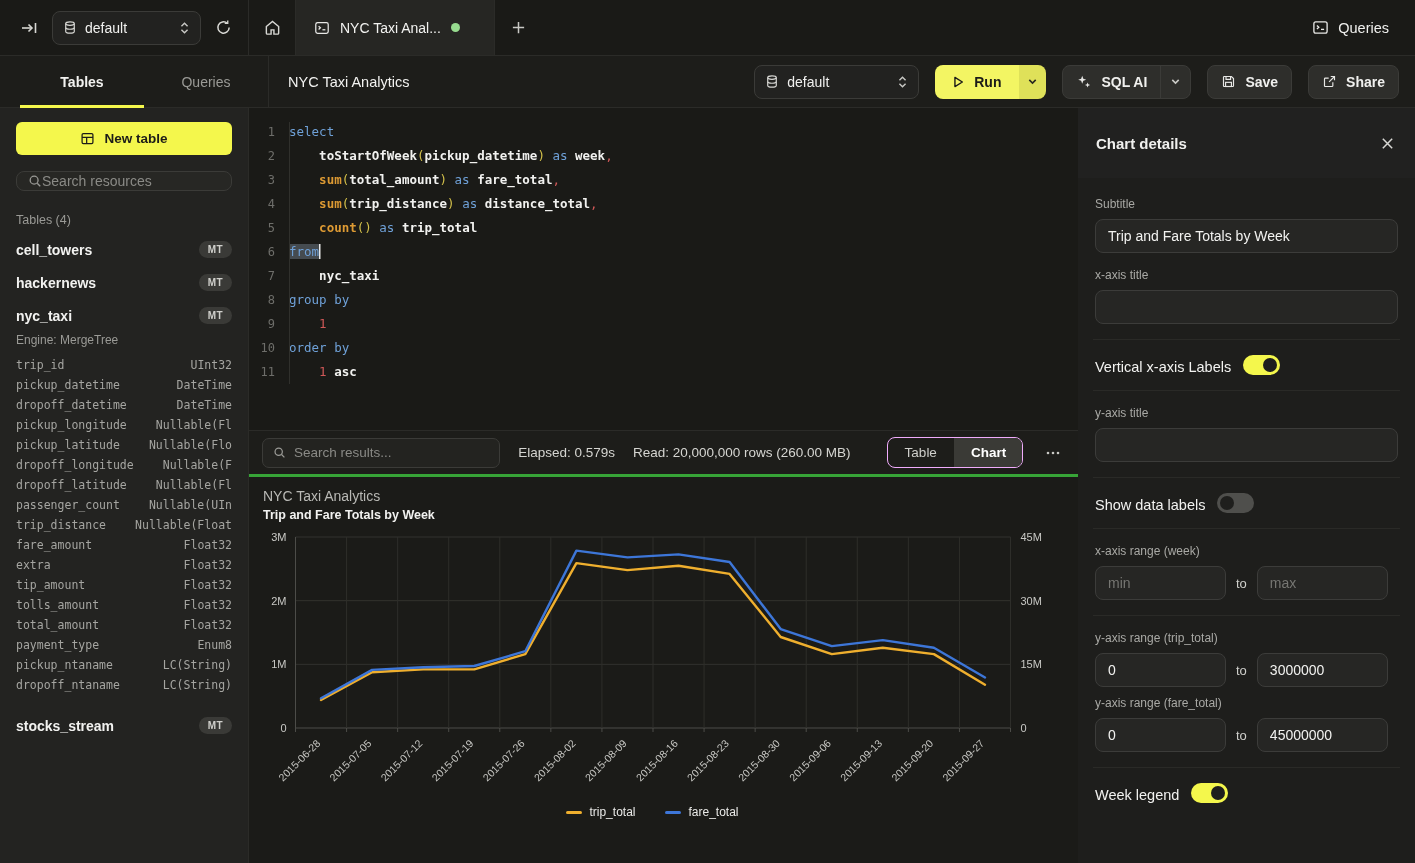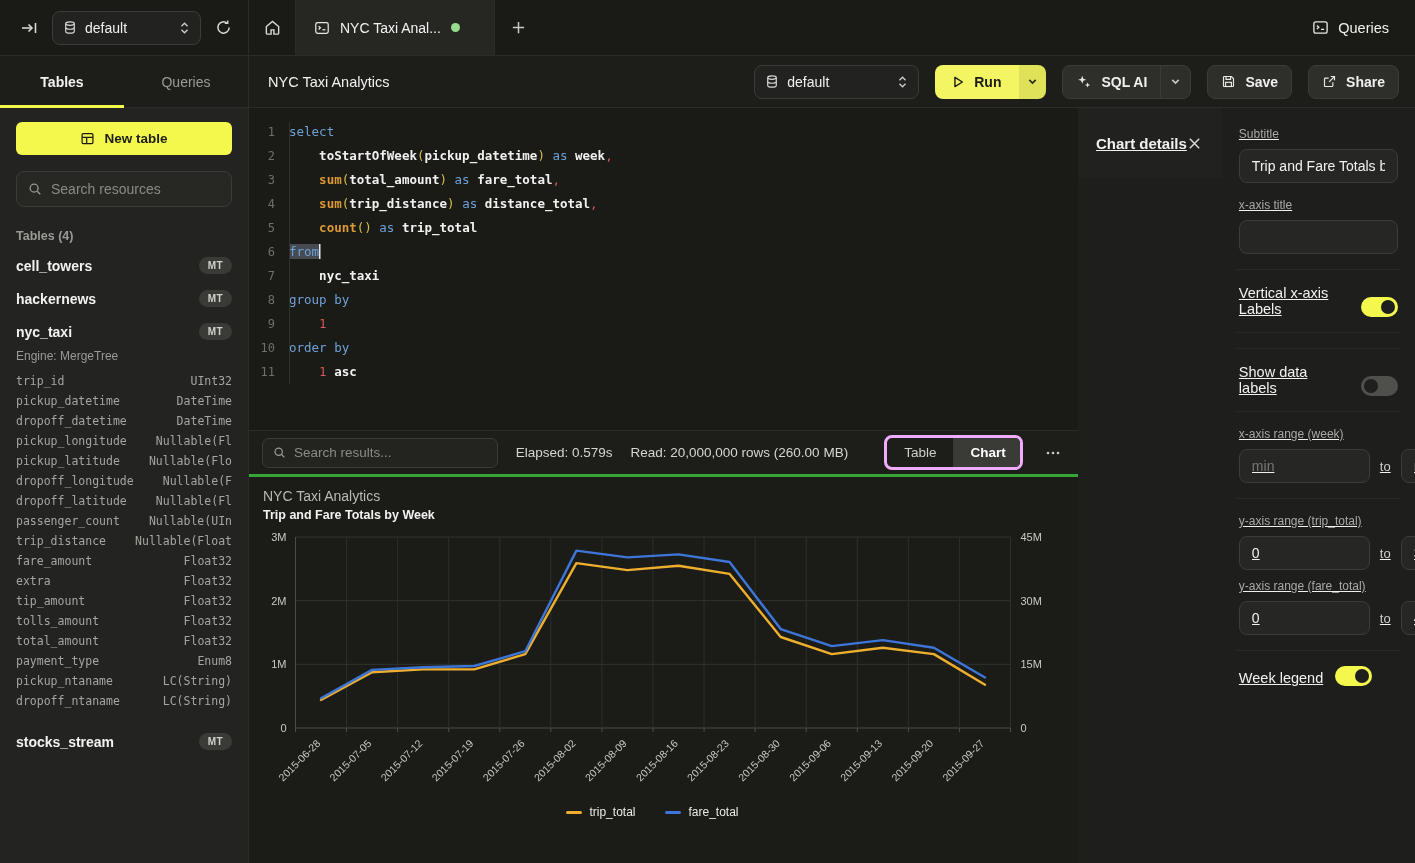--- a/index.html
+++ b/index.html
@@ -16,21 +16,21 @@
   .select-box .lbl { flex:1; font-size:14px; }
   .tb-tabs { flex:1; display:flex; align-items:stretch; }
   .home-btn { width:46px; display:flex; align-items:center; justify-content:center; color:#d8d8d4; }
   .tab { display:flex; align-items:center; gap:10px; padding:0 18px; background:#262623; min-width:200px; color:#f2f2f0; border-right:1px solid #2b2b28; border-left:1px solid #2b2b28; }
   .tab .dot { width:9px; height:9px; border-radius:50%; background:#97db8f; }
   .plus-btn { width:46px; display:flex; align-items:center; justify-content:center; color:#c9c9c5; font-size:20px; }
   .tb-right { display:flex; align-items:center; padding-right:26px; }
   .queries-link { display:flex; align-items:center; gap:9px; color:#f0f0ee; font-size:14.5px; cursor:pointer; }
 
   
-  .row2 { height:52px; display:flex; align-items:stretch; background:#1d1d1a; border-bottom:1px solid #2b2b28; }
+  .row2 { height:52px; display:flex; align-items:stretch; background:#1d1d1a; border-bottom:1px solid #2b2b28;padding-left:20px; }
   .sb-tabs { width:249px; display:flex; border-right:1px solid #2b2b28; }
   .sb-tab { flex:1; display:flex; align-items:center; justify-content:center; font-size:14px; color:#9a9a96; position:relative; cursor:pointer; }
   .sb-tab.active { color:#f2f2f0; font-weight:bold; }
   .sb-tab.active::after { content:""; position:absolute; left:0; right:0; bottom:-1px; height:3px; background:#f4f74c; }
   .main-header { flex:1; display:flex; align-items:center; padding:0 16px 0 19px; gap:16px; }
   .doc-title { font-size:14.5px; color:#f2f2f0; flex:1; }
   .toolbar { display:flex; align-items:center; gap:16px; }
   .tb-select { width:165px; }
   .run-btn { display:flex; align-items:stretch; height:34px; border-radius:8px; overflow:hidden; cursor:pointer; }
   .run-main { display:flex; align-items:center; gap:9px; padding:0 18px 0 16px; background:#f3f563; color:#1c1c18; font-weight:bold; font-size:14px;justify-content:center; }
@@ -40,25 +40,25 @@
   .sqlai-btn { padding-right:0; background:#2e2e2b; }
   .sqlai-caret { width:30px; height:32px; display:flex; align-items:center; justify-content:center; color:#c9c9c5; border-left:1px solid #3b3b38; margin-left:4px; }
 
   
   .content { flex:1; display:flex; min-height:0; }
 
   
   .sidebar { width:249px; background:#232321; border-right:1px solid #2b2b28; padding:14px 16px 0 16px; overflow:hidden; }
   .new-table-btn { width:100%; height:33px; background:#f4f74c; color:#1c1c18; border:none; border-radius:6px;
     font-weight:bold; font-size:13.5px; display:flex; align-items:center; justify-content:center; gap:9px; cursor:pointer; font-family:inherit; }
-  .search-box { margin-top:16px; height:36px; border:1px solid #3b3b38; border-radius:8px; background:#272724;
-    display:flex; align-items:center; gap:9px; padding:0 11px; color:#8a8a86; }
+  .search-box { margin-top:16px; height:20px; border:1px solid #3b3b38; border-radius:8px; background:#272724;
+    display:flex; align-items:center; gap:0; padding:0 11px; color:#8a8a86; }
   .search-box input { background:none; border:none; outline:none; color:#e8e8e6; font-size:14px; width:100%; font-family:inherit; }
   .search-box input::placeholder { color:#8a8a86; }
-  .section-label { margin-top:22px; font-size:12.5px; color:#9a9a96;font-weight:bold; }
+  .section-label { margin-top:22px; font-size:12.5px; color:#9a9a96; }
   .tbl-row { display:flex; align-items:center; justify-content:space-between; height:33px; cursor:pointer; }
   .tbl-name { font-size:14px; color:#f2f2f0; font-weight:600; }
   .badge { background:#3a3a37; color:#d0d0cc; font-size:10px; font-weight:bold; padding:3px 9px; border-radius:9px; letter-spacing:.4px; }
   .engine-line { font-size:12px; color:#9a9a96; margin:1px 0 8px 0; }
   .cols { font-family:"DejaVu Sans Mono", monospace; font-size:11.5px; color:#a5a5a1; }
   .col-row { display:flex; justify-content:space-between; height:20px; line-height:20px; white-space:nowrap; overflow:hidden; }
   .col-row .ctype { margin-left:8px; overflow:hidden; }
   .stocks-row { margin-top:14px;gap:36px; }
 
   
@@ -74,38 +74,38 @@
   .tk-pun, .tk-num { color:#d05858; }
   .tk-sel { color:#6fa1d8; background:#454b50; box-shadow:1.5px 0 0 #e8e8e8; }
 
   .results-bar { height:44px; display:flex; align-items:center; gap:18px; padding:0 13px; border-top:1px solid #2b2b28; background:#1d1d1a; }
   .results-search { width:240px; height:30px; margin-top:0; border:1px solid #3b3b38; background:#232320; border-radius:7px;
     display:flex; align-items:center; gap:8px; padding:0 10px; color:#8a8a86; }
   .results-search input { background:none; border:none; outline:none; color:#e8e8e6; font-size:13.5px; width:100%; font-family:inherit; }
   .results-search input::placeholder { color:#8a8a86; }
   .stat { font-size:13.5px; color:#d5d5d1; white-space:nowrap; }
   .spacer { flex:1; }
-  .seg { display:flex; border:3px solid #f0abfc; border-radius:8px; overflow:hidden; }
+  .seg { display:flex; border:1px solid #f0abfc; border-radius:8px; overflow:hidden; }
   .seg-item { padding:7px 17px; font-size:13.5px; color:#cfcfcb; cursor:pointer; background:transparent; }
   .seg-item.active { background:#3a3a36; color:#ffffff; font-weight:bold; }
   .more-dots { color:#c9c9c5; padding:0 4px; letter-spacing:1px; cursor:pointer; }
   .green-line { height:3px; background:#37a437; }
 
   
   .chart-panel { flex:1; position:relative; background:#1b1b18; }
   .chart-title { position:absolute; left:14px; top:11px; font-size:14px; color:#b9b9b5; }
   .chart-subtitle { position:absolute; left:14px; top:31px; font-size:12.5px; color:#f2f2f0; font-weight:bold; }
   .legend { position:absolute; left:0; width:807px; top:328px; display:flex; justify-content:center; gap:30px; }
   .legend-item { display:flex; align-items:center; gap:7px; font-size:12px; color:#eaeae8; cursor:pointer; }
   .legend-dash { width:16px; height:3px; border-radius:2px; }
   #chart-svg { position:absolute; inset:0; overflow:visible; }
   #chart-svg text { font-family:"Liberation Sans", sans-serif; }
 
   
-  .panel { width:337px; background:#1e1e1c; display:flex; flex-direction:row;text-decoration:underline; }
+  .panel { width:337px; background:#1e1e1c; display:flex; flex-direction:column; }
   .panel-header { height:70px; display:flex; align-items:center; justify-content:space-between; padding:0 20px 0 18px; background:#212120; }
   .panel-title { font-size:15px; font-weight:bold; }
   .panel-close { color:#d8d8d4; cursor:pointer; display:flex; }
   .panel-tabs { display:flex; height:39px; border-bottom:1px solid #2e2e2b; background:#212120; }
   .panel-tab { flex:1; display:flex; align-items:center; justify-content:center; font-size:14px; color:#9a9a96; position:relative; cursor:pointer; }
   .panel-tab.active { color:#f2f2f0; font-weight:bold; }
   .panel-tab.active::after { content:""; position:absolute; left:0; right:0; bottom:-1px; height:3px; background:#f4f74c; }
   .panel-body { flex:1; padding:19px 17px; overflow:hidden; }
   .field-label { font-size:12px; color:#a9a9a5; margin-bottom:8px; }
   .text-input { width:100%; height:34px; background:#262624; border:1px solid #3c3c3a; border-radius:8px;
@@ -530,20 +530,24 @@
 
         <div class="toggle-row">
           <span>Vertical x-axis Labels</span>
           <span class="toggle on">
               <span class="knob"></span>
             </span>
         </div>
 
         <div class="divider"></div>
 
+        <div class="group">
+          <div class="field-label">y-axis title</div>
+          <input class="text-input" style="">
+        </div>
 
         <div class="divider"></div>
 
         <div class="toggle-row">
           <span>Show data labels</span>
           <span class="toggle off">
               <span class="knob"></span>
             </span>
         </div>
 

